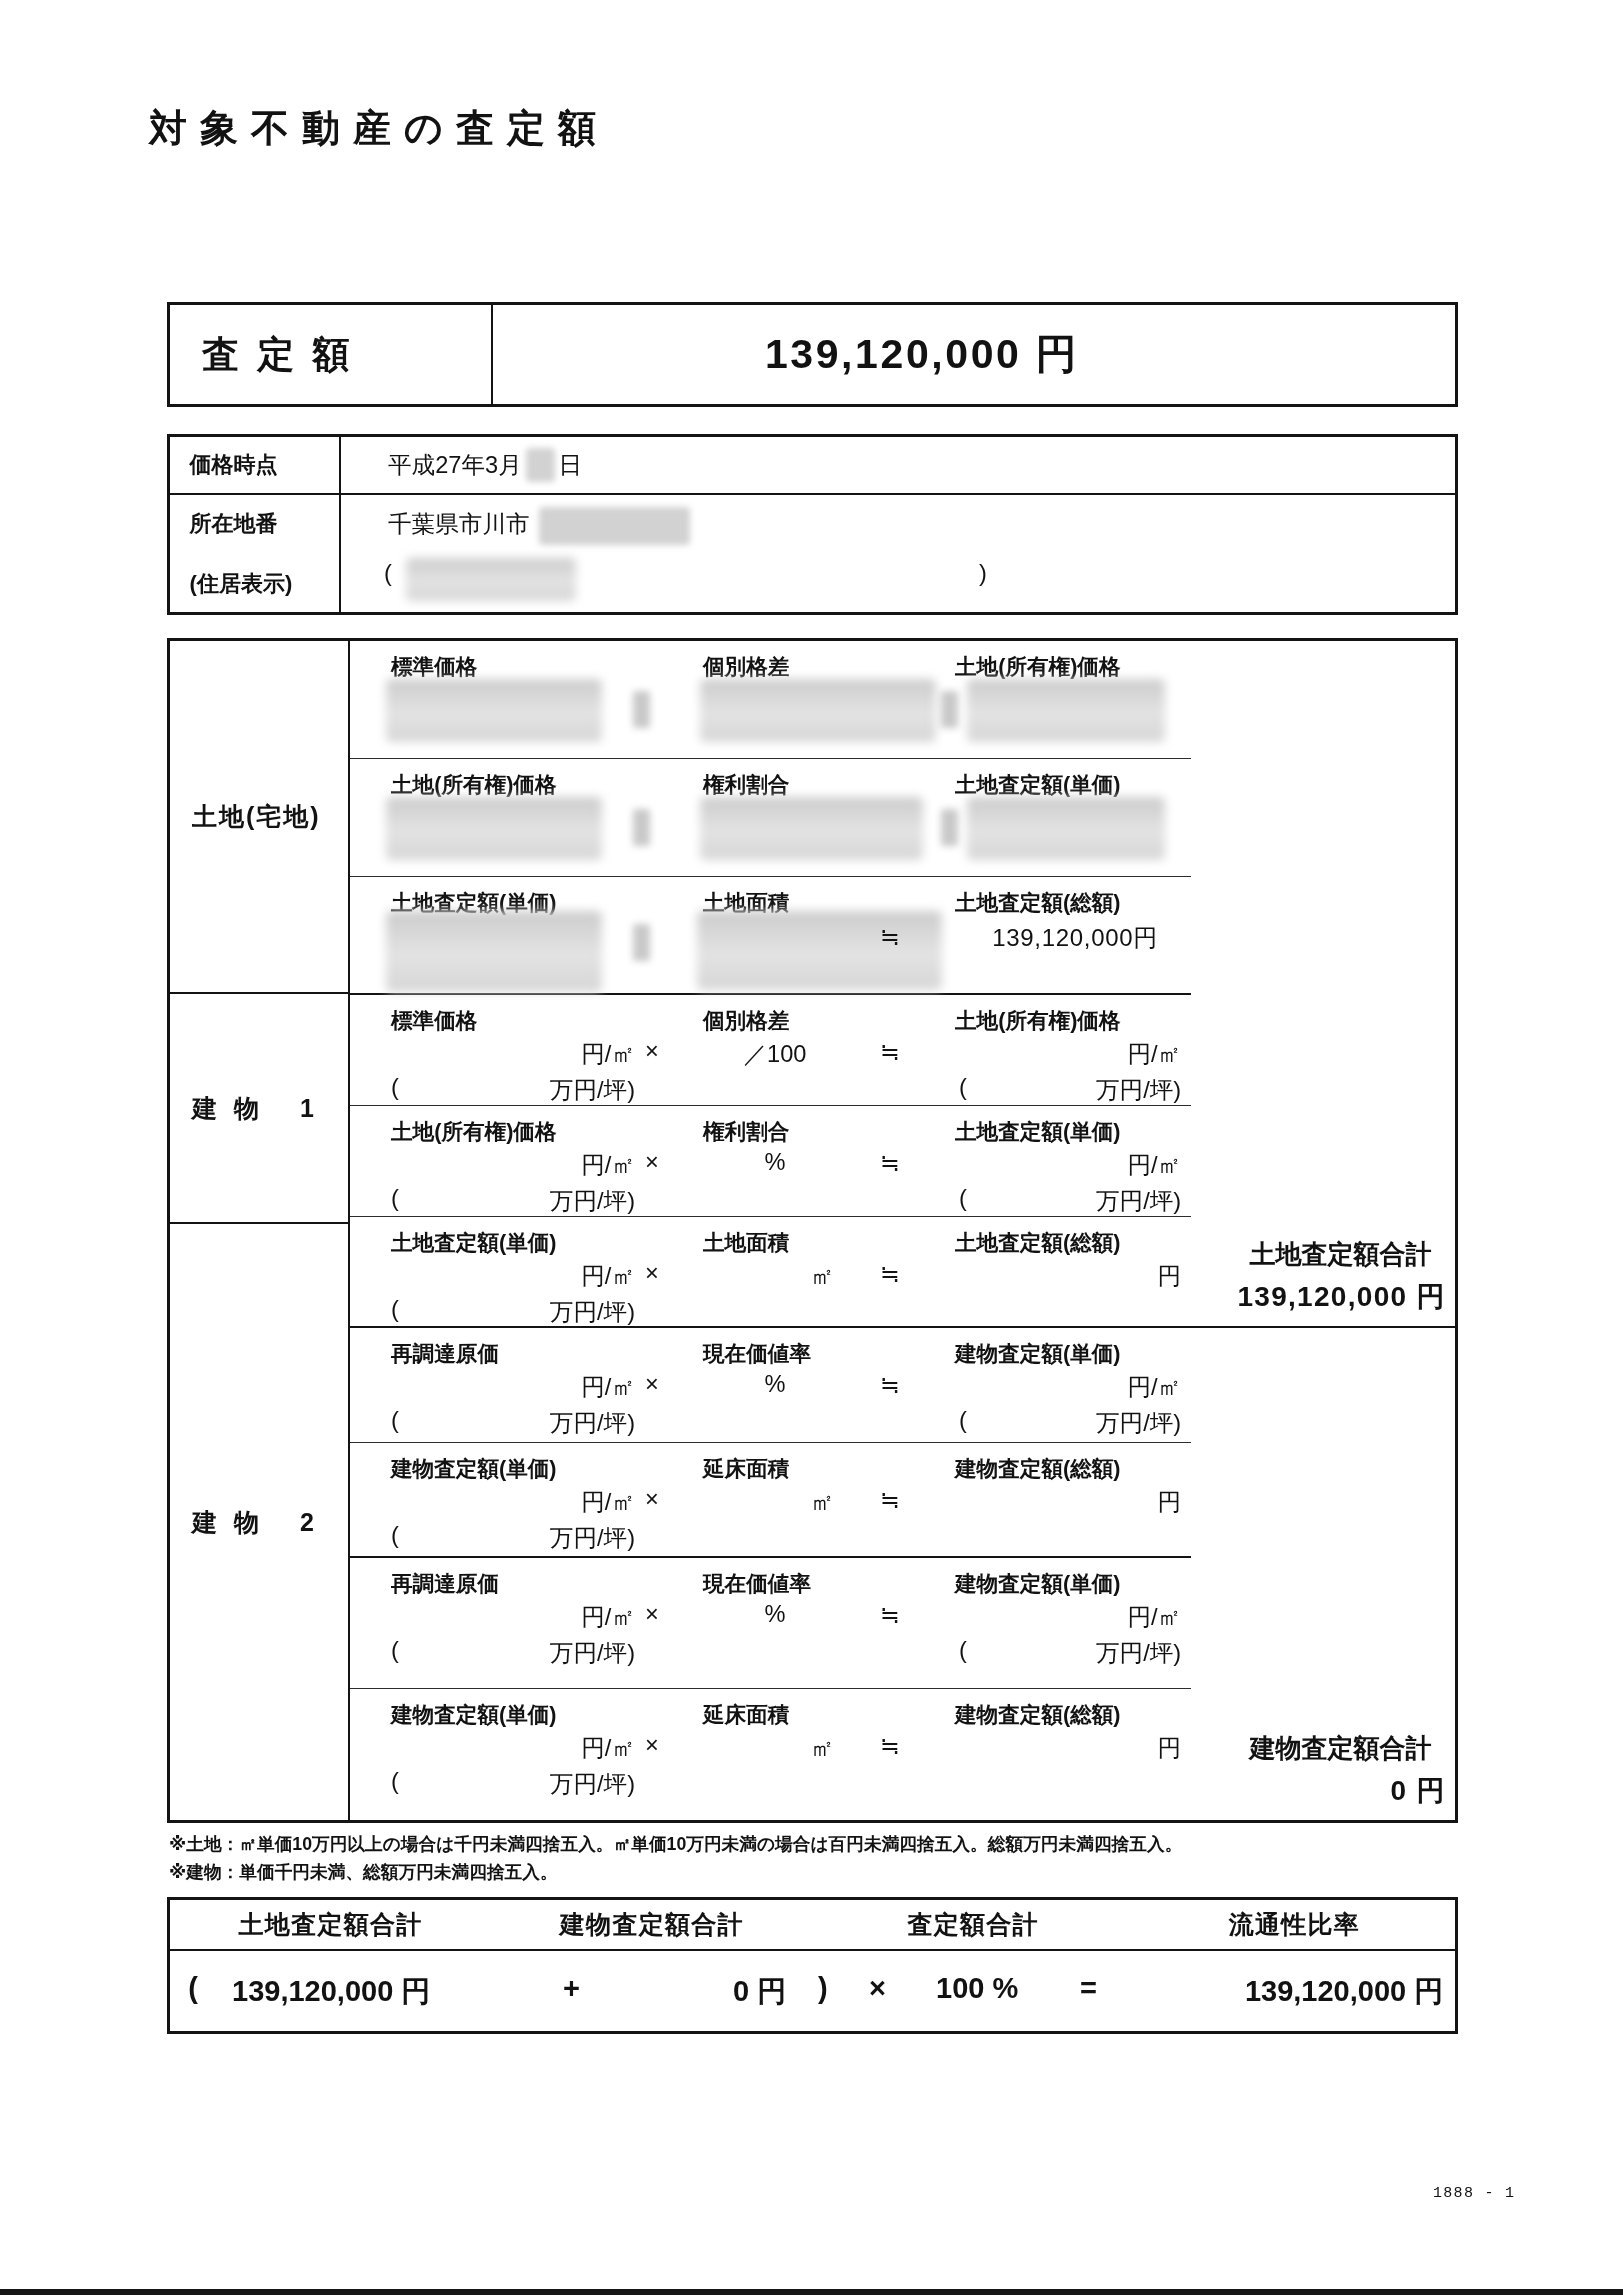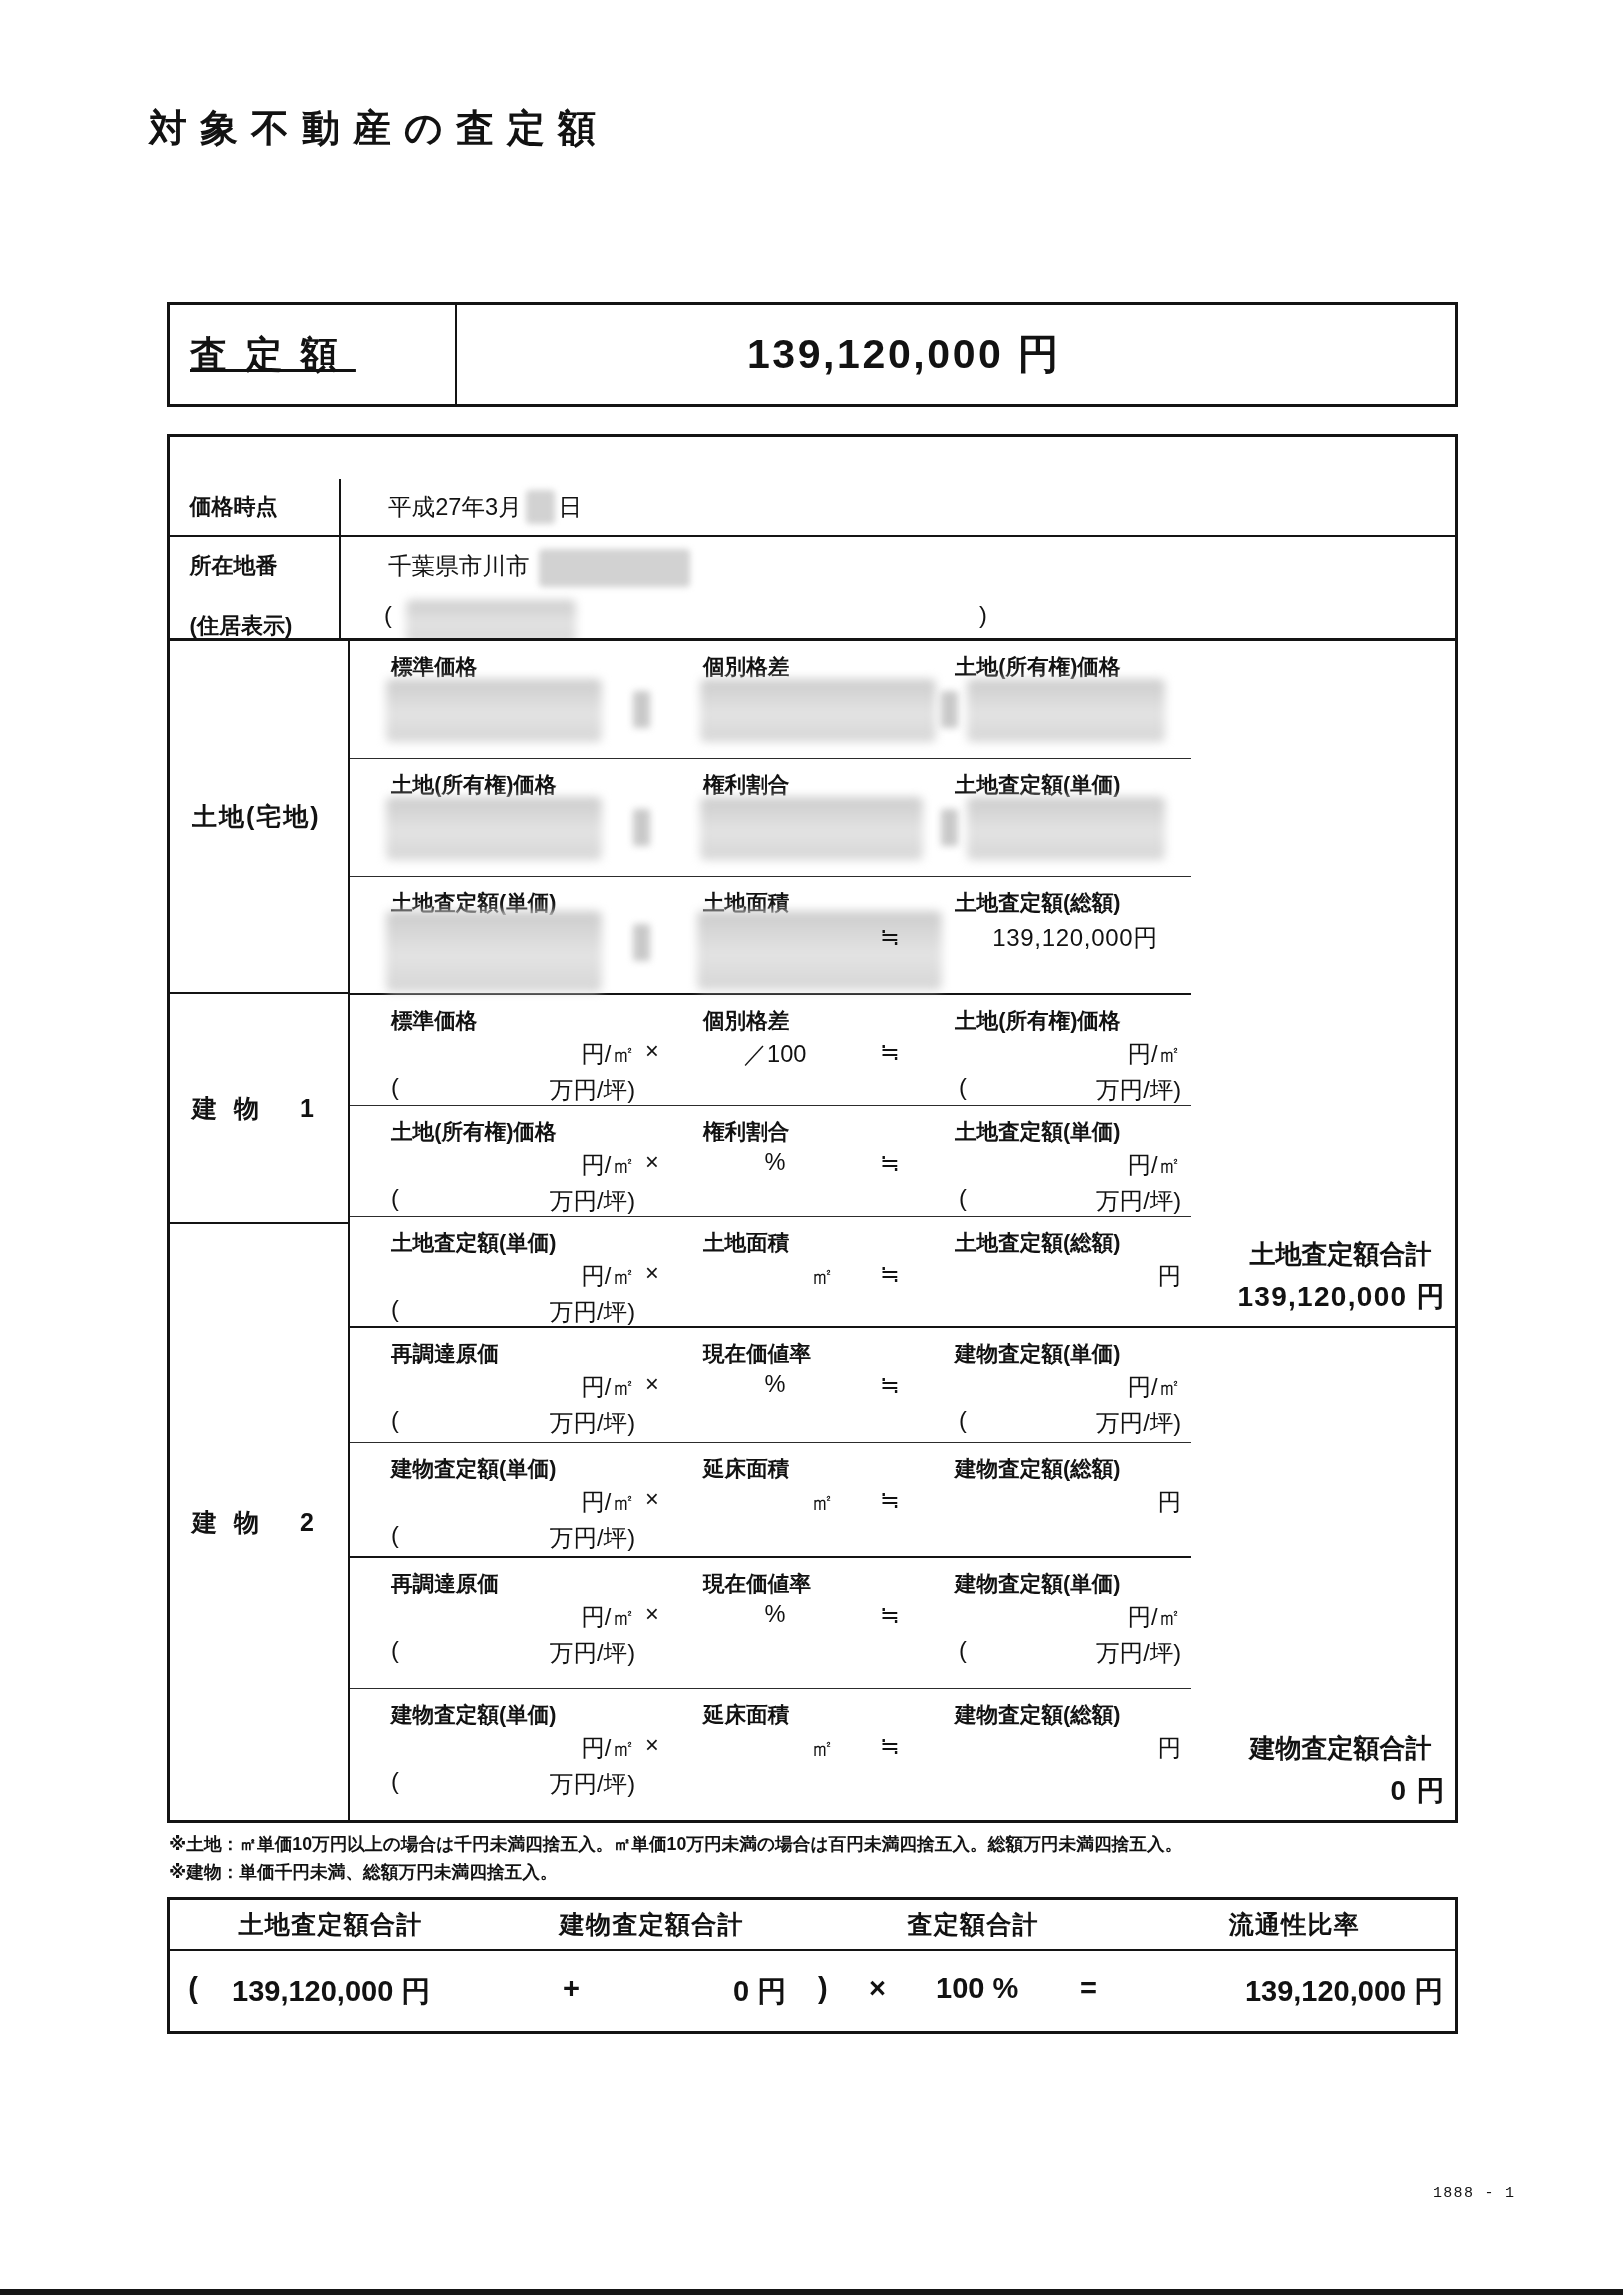--- a/index.html
+++ b/index.html
@@ -9,28 +9,28 @@
     font-family:"Liberation Sans","DejaVu Sans",sans-serif; color:#121212;
     overflow:hidden;
   }
   .abs { position:absolute; }
 
   
   .doc-title { left:149px; top:103px; font-size:38px; font-weight:600; letter-spacing:13px; }
 
   
   .appraisal-box { left:167px; top:302px; width:1291px; height:105px; border:3.9px solid #141414; display:flex; }
-  .appraisal-label-cell { width:287px; border-right:2.6px solid #141414; display:flex; align-items:center; padding-left:20px;text-decoration:underline; }
+  .appraisal-label-cell { width:323px; border-right:2.6px solid #141414; display:flex; align-items:center; padding-left:32px; }
   .appraisal-label { font-size:37px; font-weight:700; letter-spacing:18.3px; }
   .appraisal-value-cell { flex:1; display:flex; align-items:center; justify-content:center; }
   .appraisal-value { font-size:41px; font-weight:700; letter-spacing:2.6px; transform:translateX(-52px); }
 
   
   .info-table { left:167px; top:434px; width:1291px; border:3.3px solid #141414; }
-  .info-row1 { height:58px; display:flex; border-bottom:2px solid #141414;margin-top:42px; }
+  .info-row1 { height:58px; display:flex; border-bottom:2px solid #141414; }
   .info-row2 { height:117px; display:flex;justify-content:flex-end; }
   .info-label-cell { width:171px; border-right:2px solid #141414; display:flex; align-items:center; padding-left:19.6px; font-size:22px; font-weight:600; }
   .info-label-cell2 { width:171px; border-right:2px solid #141414; display:flex; flex-direction:column; justify-content:space-between; padding:14.4px 0 13px 19.6px; font-size:22px; font-weight:600; }
   .info-value-cell { flex:1; display:flex; align-items:center; padding-left:47px; font-size:23.6px; }
   .info-value-area { flex:1; position:relative; font-size:23.6px; }
 
   
   .redact { position:absolute; background:linear-gradient(180deg,#cccccc,#e3e3e3 55%,#d6d6d6); border-radius:5.2px; filter:blur(4.6px); }
   .redact-inline { display:inline-block; background:#d2d2d2; border-radius:3.9px; filter:blur(3.3px); vertical-align:middle; }
   .redact-mark { position:absolute; background:#9d9d9d; border-radius:2.6px; filter:blur(3.9px); opacity:.55; }

